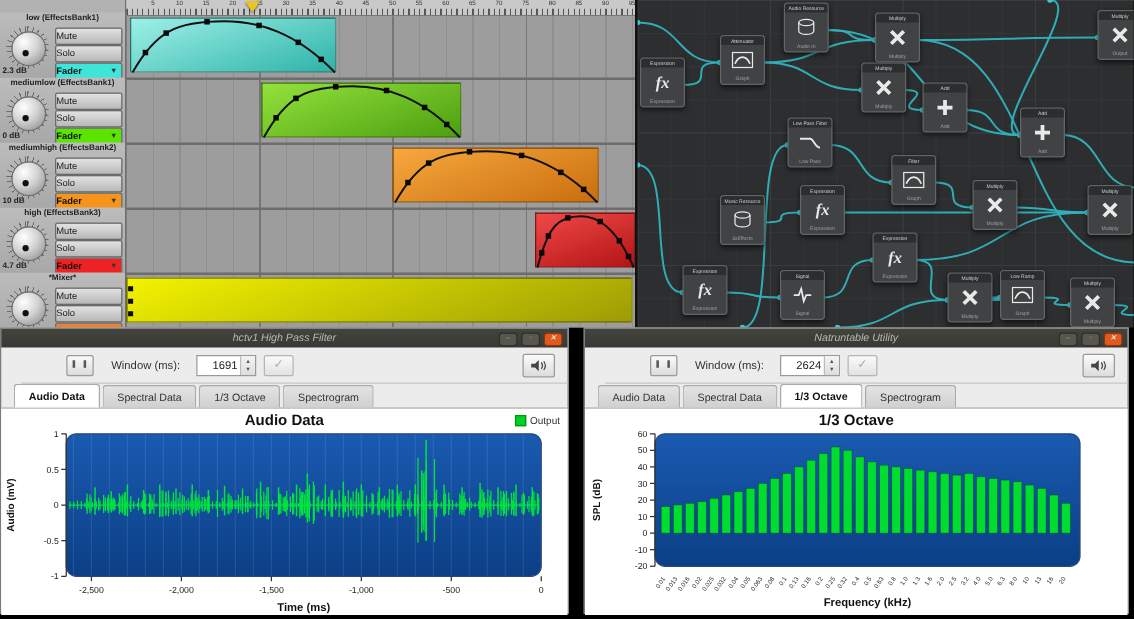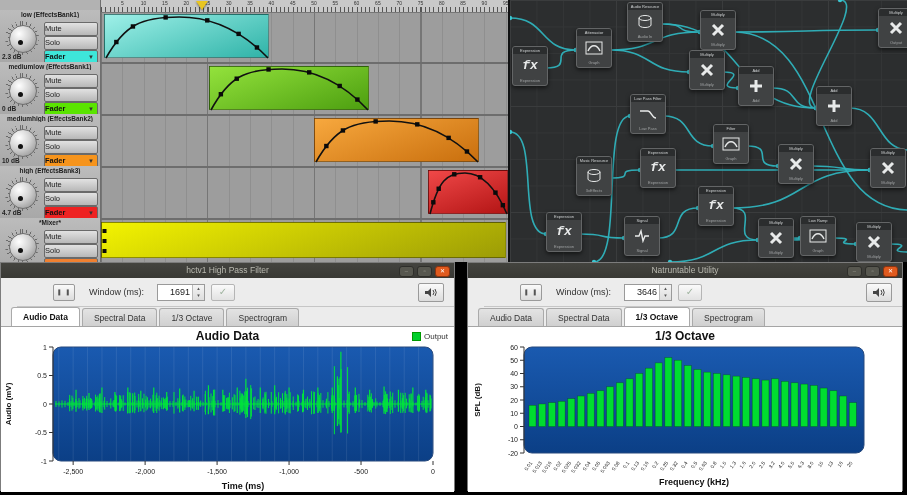--- a/index.html
+++ b/index.html
@@ -42,27 +42,27 @@
      background-image:
        linear-gradient(#3a3c3d 1px,transparent 1px),linear-gradient(90deg,#3a3c3d 1px,transparent 1px),
        linear-gradient(#333536 1px,transparent 1px),linear-gradient(90deg,#333536 1px,transparent 1px);
      background-size:106px 106px,106px 106px,26.5px 26.5px,26.5px 26.5px;}
   #wires{position:absolute;left:0;top:0;}
   .node{position:absolute;width:34px;background:#404243;border:1px solid #636566;border-radius:3px;
      box-shadow:0 2px 4px rgba(0,0,0,.55);}
   .node .nh{height:7px;background:#2b2d2e;border-radius:2px 2px 0 0;font-size:4px;line-height:7px;text-align:center;color:#cfd2d3;overflow:hidden;white-space:nowrap;}
   .node .nb{height:23px;display:flex;align-items:center;justify-content:center;color:#e8eaea;}
   .node .nl{height:8px;font-size:4px;line-height:8px;text-align:center;color:#9fa2a3;overflow:hidden;white-space:nowrap;}
-  .fxglyph{font-family:Liberation Mono, monospace;font-style:italic;font-weight:bold;font-size:13px;color:#e8eaea;}
+  .fxglyph{font-family:Liberation Serif, serif;font-style:italic;font-weight:bold;font-size:13px;color:#e8eaea;}
 
   
   .awin{position:absolute;top:262px;height:229px;background:#ececec;border:1px solid #7c7c7c;box-sizing:border-box;}
   #win-left{left:0;width:455px;}
   #win-right{left:467px;width:436px;}
-  .titlebar{position:relative;height:15px;background:linear-gradient(#44443f,#383834);}
+  .titlebar{position:relative;height:15px;background:linear-gradient(#44443f,#383834);font-style:italic;}
   .titlebar .ttext{position:absolute;left:0;top:0;width:100%;text-align:center;font-size:8.5px;line-height:15px;color:#b9b9b0;}
   .winbtns{position:absolute;right:4px;top:3px;display:flex;gap:3px;}
   .wb{width:13px;height:9px;border-radius:3px;background:#57574f;border:1px solid #2e2e2a;
       font-size:6px;line-height:8px;text-align:center;color:#9a9a90;}
   .wb.close{background:#e05a1e;color:#fff;border-color:#8c3410;}
   .toolbar{position:relative;height:28px;border-bottom:1px solid #c6c6c6;margin-left:16px;}
   .pausebtn{position:absolute;left:36px;top:6px;width:20px;height:15px;border:1px solid #9a9a9a;border-radius:2px;
       background:linear-gradient(#fafafa,#dcdcdc);font-size:6px;line-height:14px;text-align:center;color:#555;letter-spacing:1px;}
   .wlabel{position:absolute;left:72px;top:9px;font-size:9px;color:#333;}
   .spin{position:absolute;left:140px;top:6px;width:46px;height:15px;border:1px solid #9a9a9a;background:#fff;}
@@ -964,21 +964,21 @@
       <div class="winbtns">
         <div class="wb">–</div>
         <div class="wb">▫</div>
         <div class="wb close">✕</div>
       </div>
     </div>
     <div class="toolbar">
       <div class="pausebtn">❚ ❚</div>
       <div class="wlabel">Window (ms):</div>
       <div class="spin">
-        <div class="sval">3646</div>
+        <div class="sval">2624</div>
         <div class="arr">
             <div>▲</div>
             <div>▼</div>
           </div>
       </div>
       <div class="checkbtn">✓</div>
       <div class="spkbtn">
         <svg width="14" height="11" viewBox="0 0 14 11">
           <polygon points="1,4 4,4 7,1 7,10 4,7 1,7" fill="#444"></polygon>
           <path d="M9,3 Q11,5.5 9,8 M11,2 Q13.5,5.5 11,9" stroke="#444" stroke-width="1" fill="none"></path>

